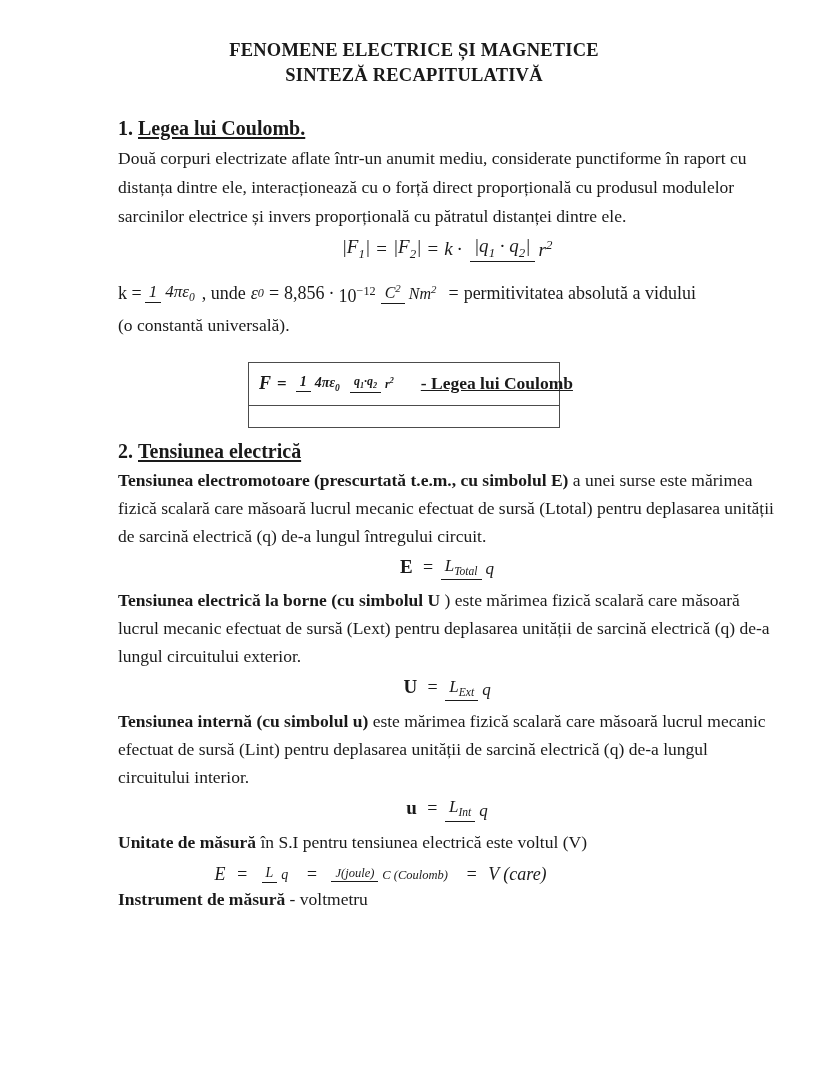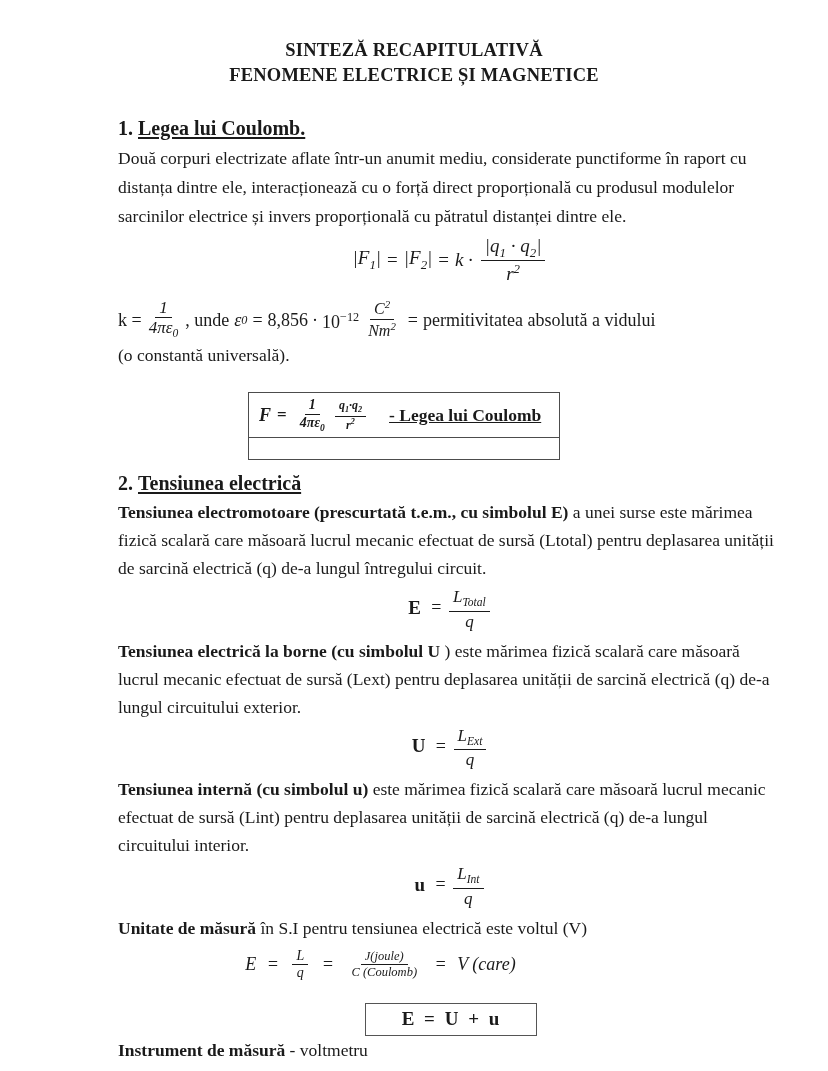--- a/index.html
+++ b/index.html
@@ -77,21 +77,21 @@
   
   .math {
     font-family: "Liberation Serif", "DejaVu Serif", serif;
     font-style: italic;
     display: inline-flex;
     align-items: center;
     vertical-align: middle;
   }
   .frac {
     display: inline-flex;
-    flex-direction: column;
+    flex-direction: row;
     align-items: center;
     vertical-align: middle;
     margin: 0 3px;
     line-height: 1.05;
   }
   .frac > .num-part {
     padding: 0 4px 1px 4px;
     border-bottom: 1.3px solid #1a1a1a;
   }
   .frac > .den-part {
@@ -180,22 +180,22 @@
     margin-top: 42px;
     font-size: 17.5px;
   }
 </style>
 </head>
 <body>
 
 <div class="page">
 
   <div class="title-block">
+    <div class="title-line">FENOMENE ELECTRICE ȘI MAGNETICE</div>
     <div class="title-line">SINTEZĂ RECAPITULATIVĂ</div>
-    <div class="title-line">FENOMENE ELECTRICE ȘI MAGNETICE</div>
   </div>
 
   <div class="content">
 
     <div class="sec-heading">
       <span class="num">1.</span><span class="ttl">Legea lui Coulomb.</span>
     </div>
 
     <p class="para">Două corpuri electrizate aflate într-un anumit mediu, considerate punctiforme în raport cu distanța dintre ele, interacționează cu o forță direct proporțională cu produsul modulelor sarcinilor electrice și invers proporțională cu pătratul distanței dintre ele.</p>
 
@@ -304,24 +304,17 @@
       </span>
       <span class="math" style="margin:0 6px">=</span>
       <span class="frac math" style="font-size:12.5px">
         <span class="num-part">J(joule)</span>
         <span class="den-part">C (Coulomb)</span>
       </span>
       <span class="math" style="margin:0 6px">=</span>
       <span class="math" style="font-size:18px">V (care)</span>
     </div>
 
-    <div class="box-sum">
-      <span>E</span>
-      <span style="margin:0 5px">=</span>
-      <span>U</span>
-      <span style="margin:0 5px">+</span>
-      <span>u</span>
-    </div>
 
     <p class="para final-line"><span class="b">Instrument de măsură</span><span>  - voltmetru</span></p>
 
   </div>
 </div>
 
 </body></html>

